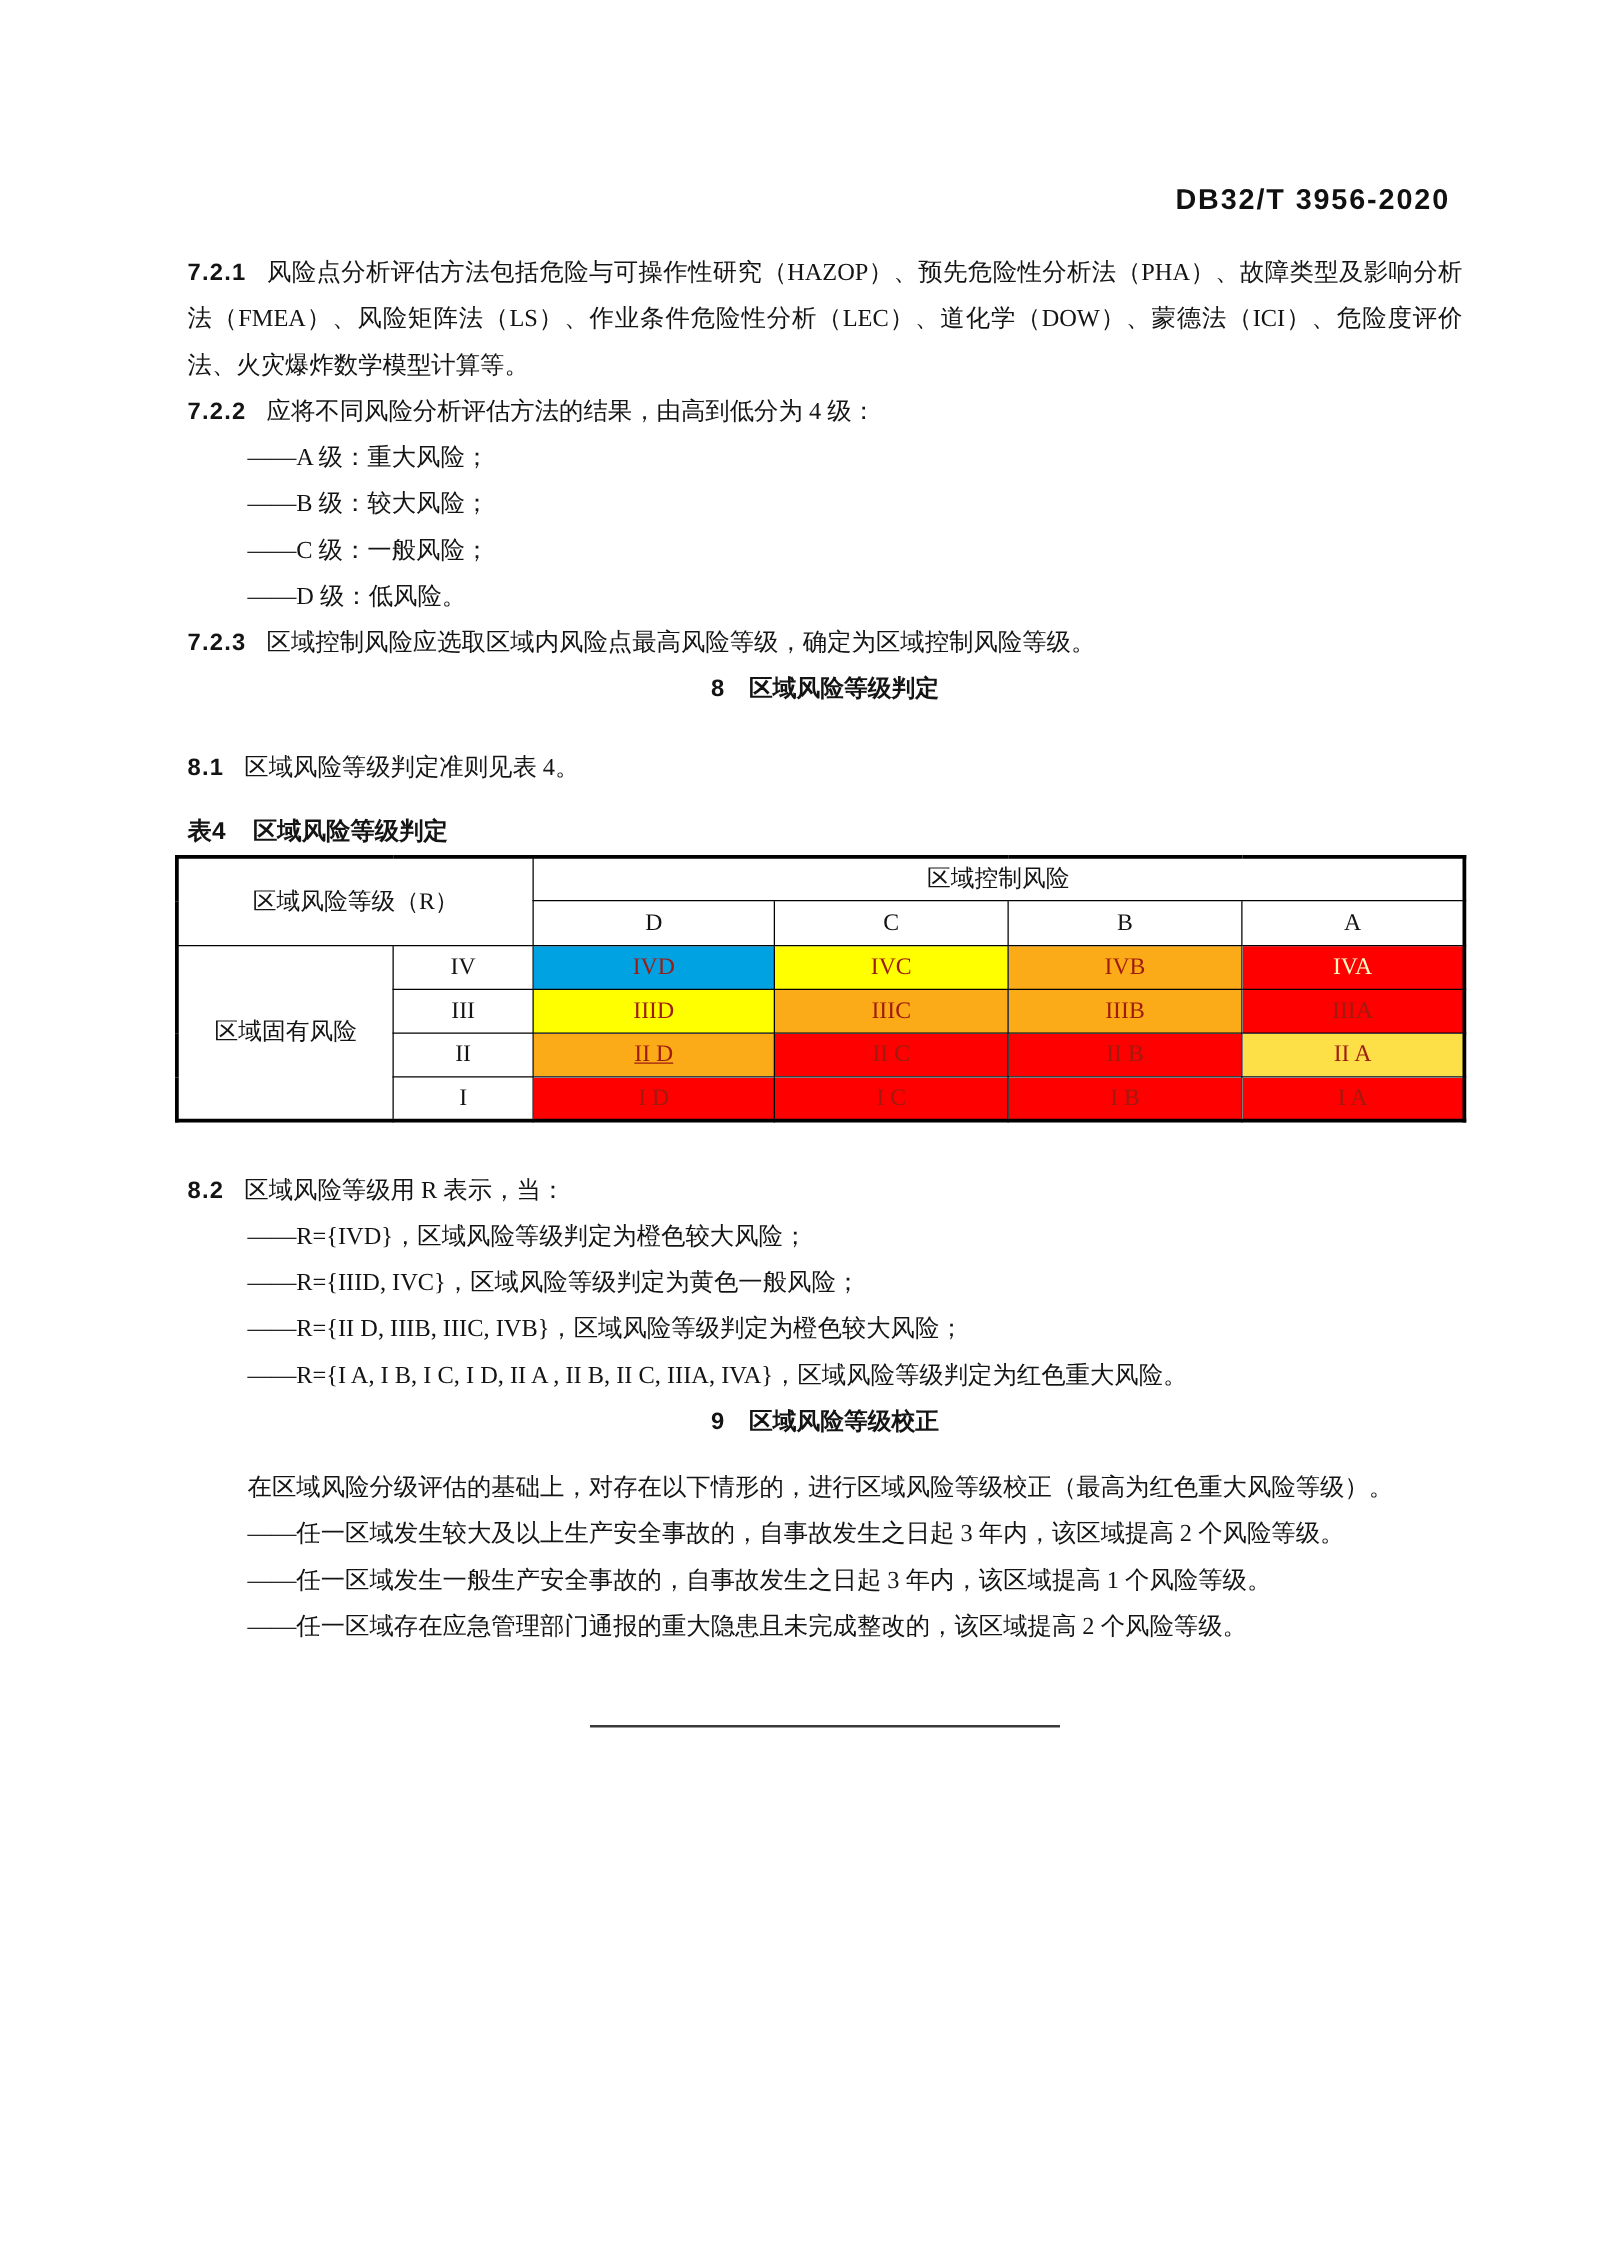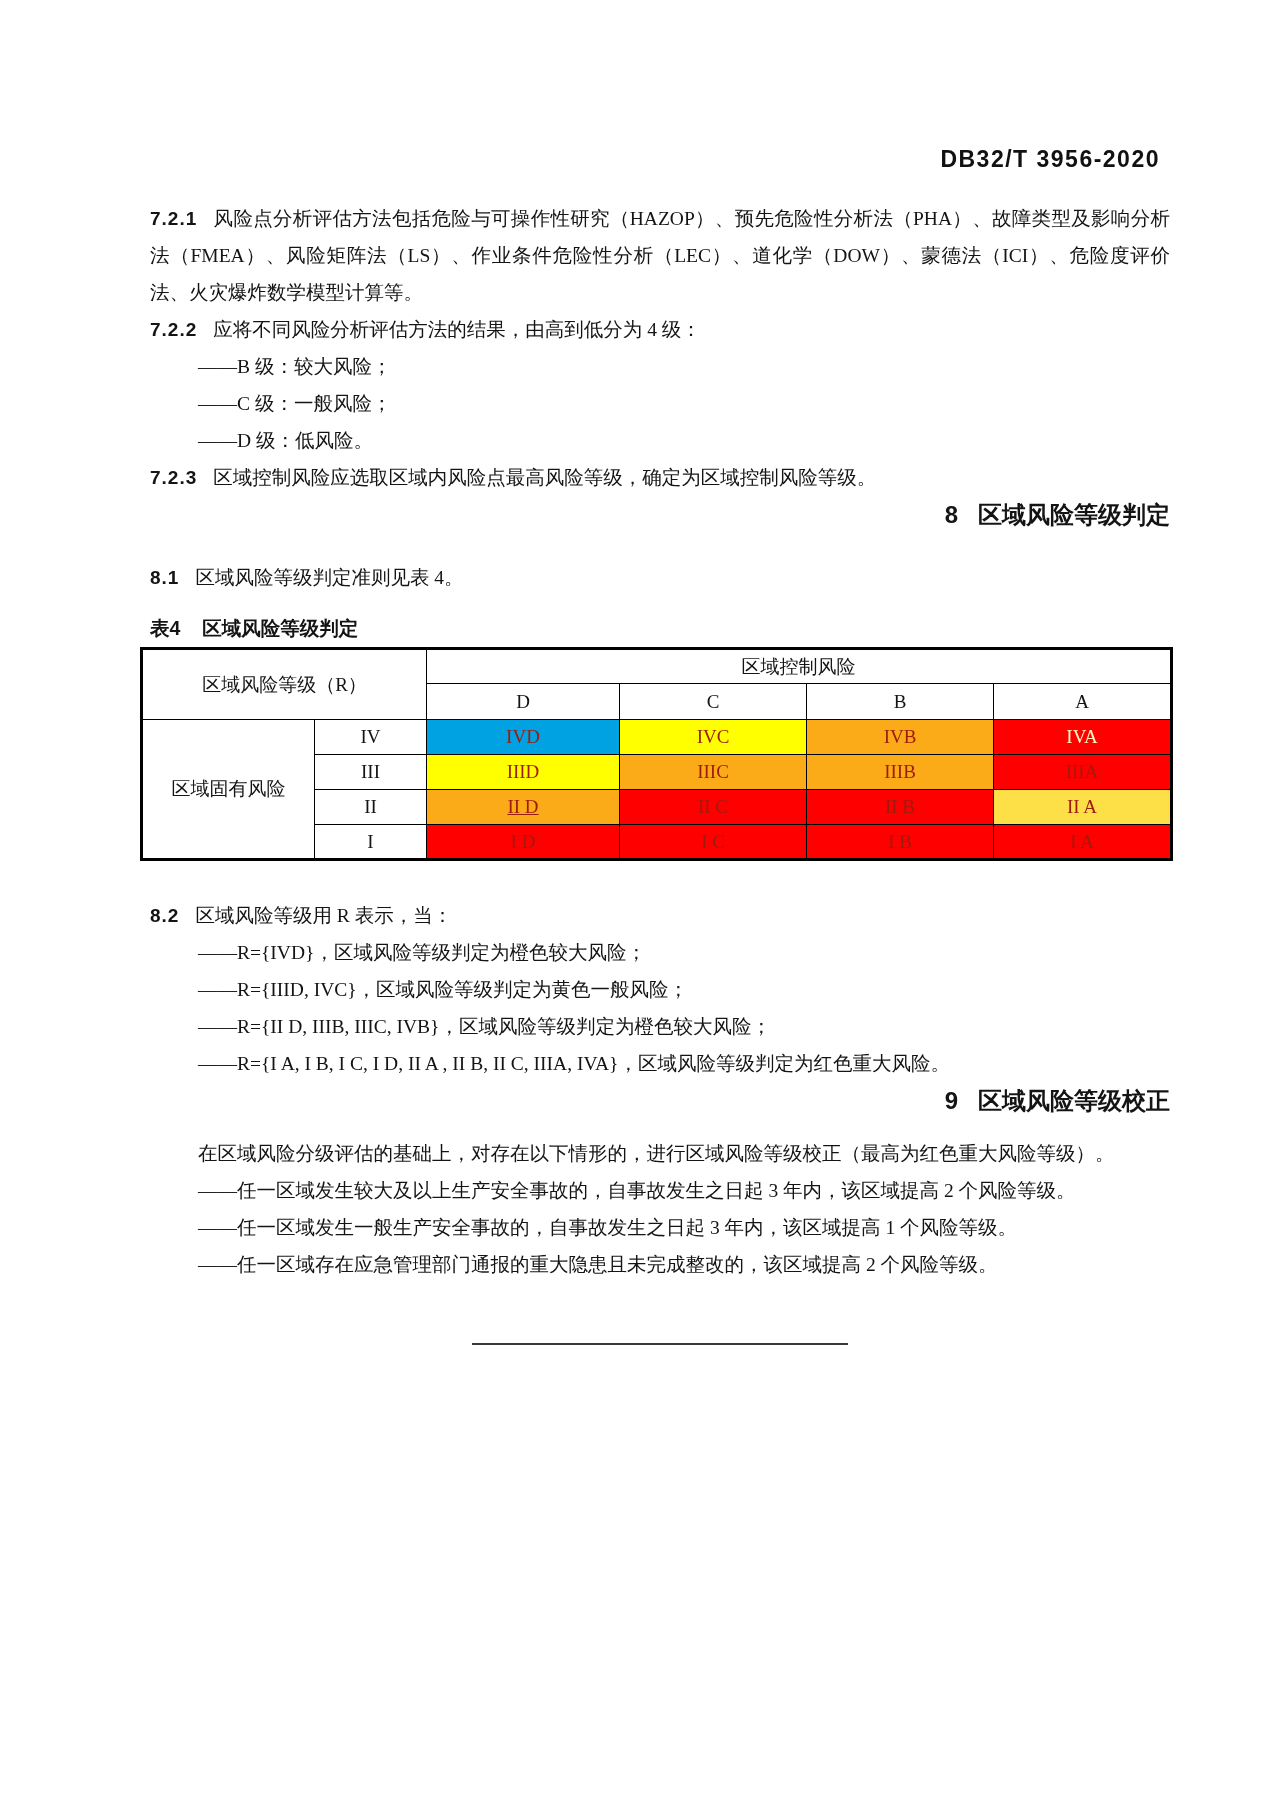--- a/index.html
+++ b/index.html
@@ -19,21 +19,21 @@
   }
   .clause { margin:0; }
   .clause .num {
     font-family:"Liberation Sans","DejaVu Sans",sans-serif;
     font-weight:700; font-size:19px; margin-right:16px; letter-spacing:1px;
   }
   .dash-item { padding-left:90px; text-indent:-42px; margin:0; }
   .nowrap { white-space:nowrap; }
   h2.sec {
     font-family:"Liberation Sans","DejaVu Sans",sans-serif;
-    font-size:24px; font-weight:700; line-height:37px; margin:0; text-align:right;
+    font-size:19px; font-weight:700; line-height:37px; margin:0; text-align:center;
   }
   h2.sec .num { margin-right:20px; }
   .sec8 { margin-top:24px; }
   .c81 { margin-top:26px; }
   .table-title {
     margin-top:14px; text-align:left;
     font-family:"Liberation Sans","DejaVu Sans",sans-serif;
     font-weight:700; font-size:19.5px; line-height:37px;
   }
   .table-title .num { margin-right:22px; }
@@ -80,20 +80,21 @@
 
   <div class="running-header">DB32/T 3956-2020</div>
 
   <div class="content">
 
     <p class="clause"><span class="num">7.2.1</span><span>风险点分析评估方法包括危险与可操作性研究（HAZOP）、预先危险性分析法（PHA）、故障类型及影响分析法（FMEA）、风险矩阵法（LS）、作业条件危险性分析（LEC）、道化学（DOW）、蒙德法（ICI）、危险度评价法、火灾爆炸数学模型计算等。</span></p>
 
     <p class="clause"><span class="num">7.2.2</span><span>应将不同风险分析评估方法的结果，由高到低分为 4 级：</span></p>
 
     <div>
+      <p class="dash-item">——A 级：重大风险；</p>
       <p class="dash-item">——B 级：较大风险；</p>
       <p class="dash-item">——C 级：一般风险；</p>
       <p class="dash-item">——D 级：低风险。</p>
     </div>
 
     <p class="clause"><span class="num">7.2.3</span><span>区域控制风险应选取区域内风险点最高风险等级，确定为区域控制风险等级。</span></p>
 
     <h2 class="sec sec8"><span class="num">8</span><span>区域风险等级判定</span></h2>
 
     <p class="clause c81"><span class="num">8.1</span><span>区域风险等级判定准则见表 4。</span></p>

